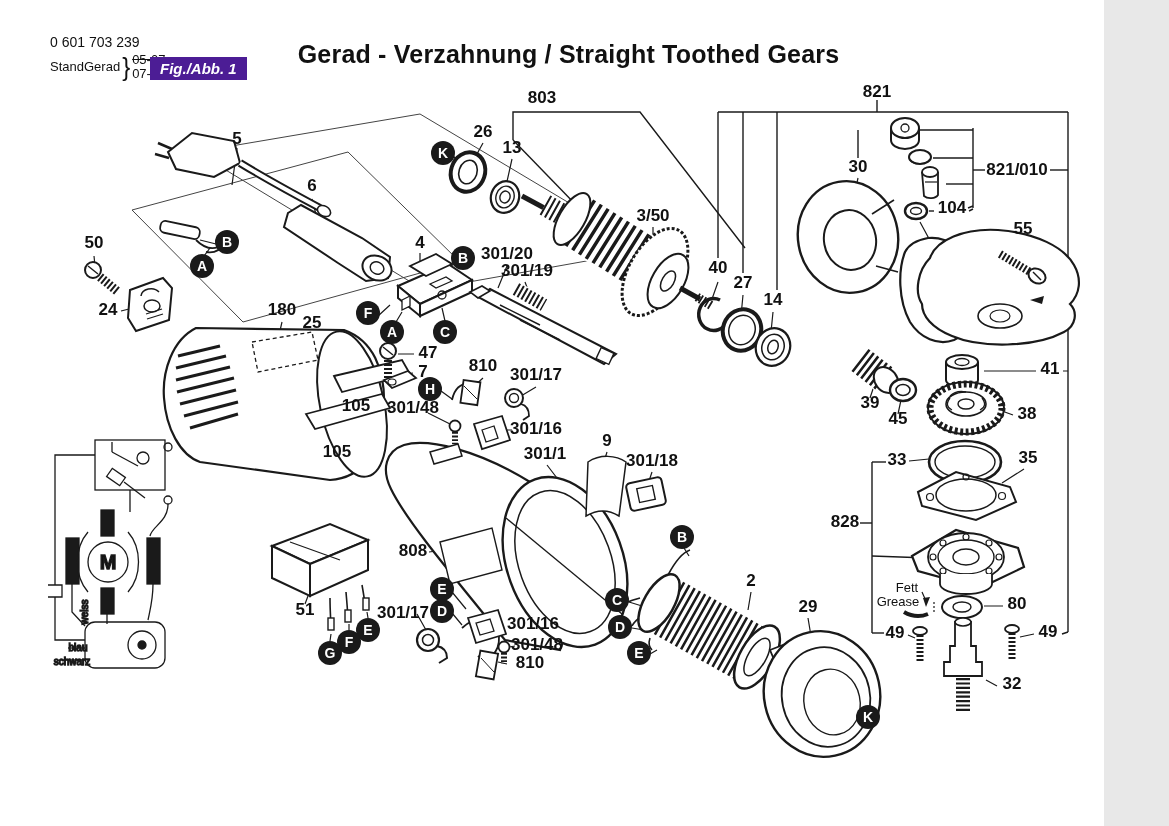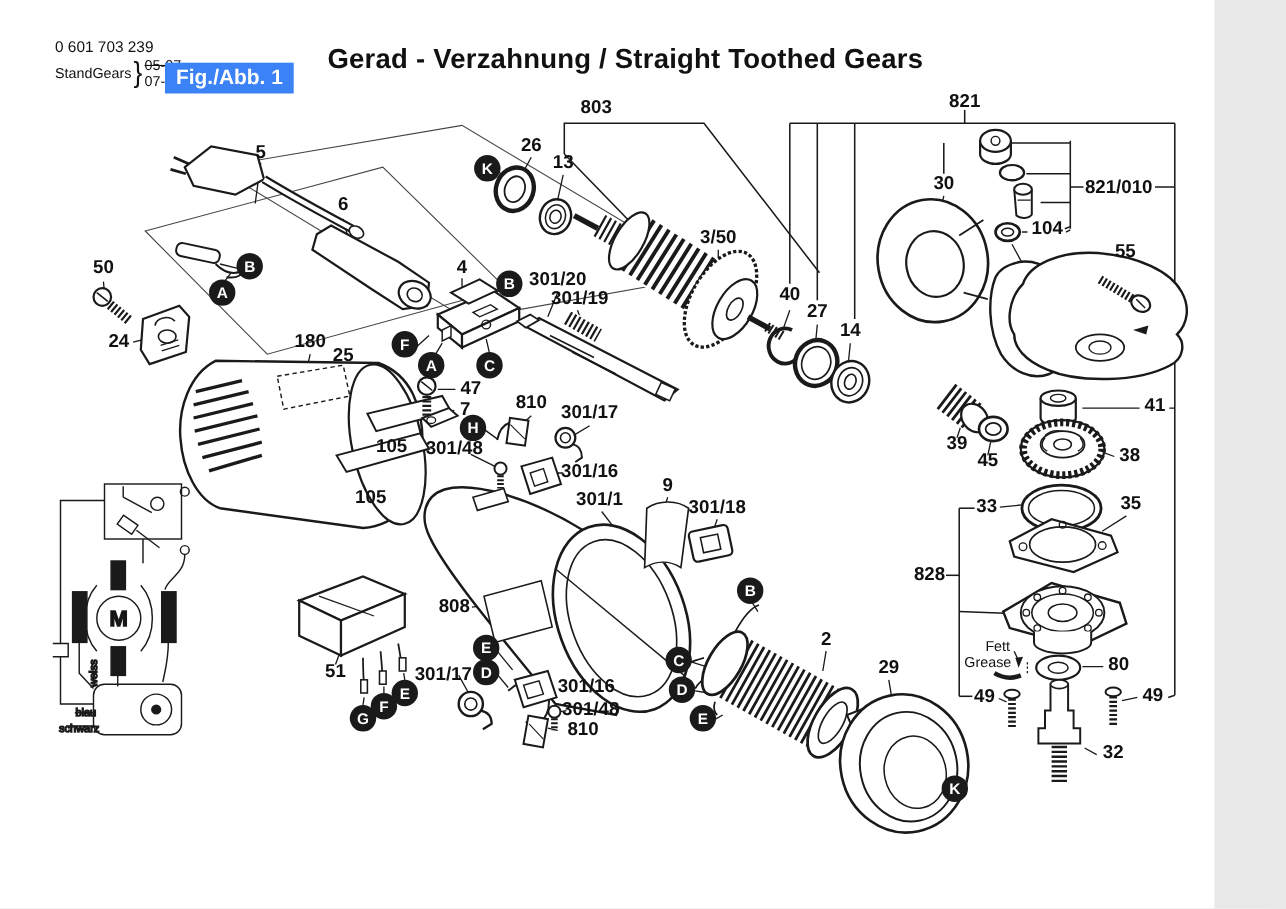--- a/index.html
+++ b/index.html
@@ -7,22 +7,22 @@
         font-family:"Liberation Sans",sans-serif;color:#111;}
   .page-title{position:absolute;top:40px;left:0;right:0;text-align:center;
               font-size:25px;font-weight:bold;letter-spacing:.2px;padding-left:33px;}
   .header-left{position:absolute;top:34px;left:50px;}
   .part-number{font-size:14px;margin-bottom:3px;}
   .rev-block{display:flex;align-items:center;font-size:13px;line-height:14px;}
   .rev-labels{display:flex;flex-direction:row;}
   .brace{font-size:24px;font-weight:normal;margin:0 2px;transform:scaleY(1.1);}
   .rev-dates{display:flex;flex-direction:column;}
   .struck{text-decoration:line-through;}
-  .fig-box{position:absolute;top:57px;left:150px;background:#3b82f6;color:#fff;
-           font-size:19px;font-weight:bold;padding:3px 10px;}
+  .fig-box{position:absolute;top:57px;left:150px;background:#4c1d95;color:#fff;
+           font-size:15px;font-weight:bold;padding:3px 10px;font-style:italic;}
   .footer{position:absolute;top:719px;left:50px;font-size:13.5px;line-height:17.5px;}
   svg.diagram{position:absolute;top:0;left:0;}
   .callout{font-family:"Liberation Sans",sans-serif;font-weight:bold;font-size:17px;
            fill:#111;text-anchor:middle;}
   .callout.small{font-weight:normal;font-size:13px;}
   .marker-letter{font-family:"Liberation Sans",sans-serif;font-weight:bold;font-size:14px;
            fill:#fff;text-anchor:middle;}
   .wire-label{font-family:"Liberation Sans",sans-serif;font-size:10px;fill:#222;text-anchor:middle;}
   .motor-m{font-family:"Liberation Sans",sans-serif;font-weight:bold;font-size:20px;
            fill:#111;text-anchor:middle;}
@@ -30,21 +30,21 @@
 </head>
 <body>
 
 <div class="page">
 
   <div class="header-left">
     <div class="part-number">0 601 703 239</div>
     <div class="rev-block">
       <div class="rev-labels">
         <span>Stand</span>
-        <span>Gears</span>
+        <span>Gerad</span>
       </div>
       <div class="brace">}</div>
       <div class="rev-dates">
         <span class="struck">05-07</span>
         <span>07-09-12</span>
       </div>
     </div>
   </div>
   <div class="fig-box">
     <span>Fig./Abb. 1</span>

